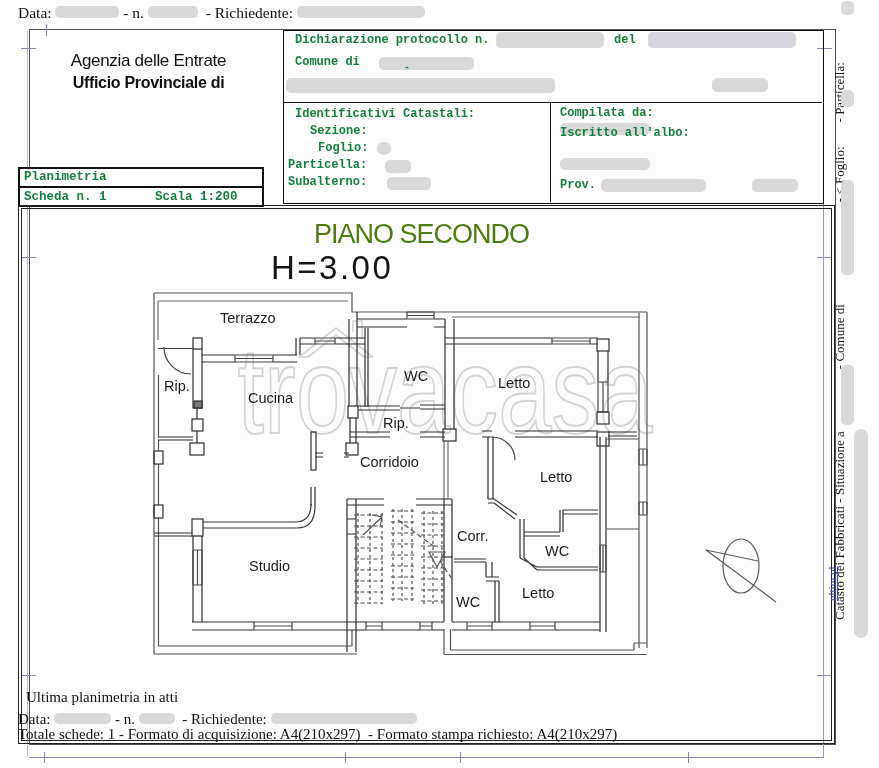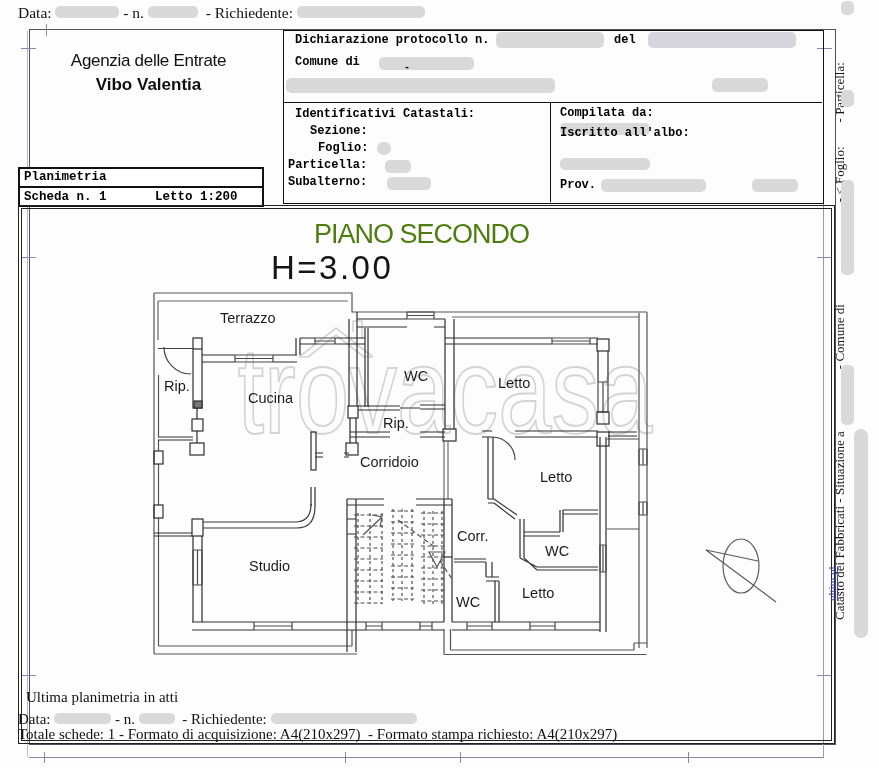--- a/index.html
+++ b/index.html
@@ -1,20 +1,20 @@
 <!DOCTYPE html>
 <html><head>
 <meta charset="utf-8">
 <style>
   html,body{margin:0;padding:0;}
   body{width:879px;height:768px;position:relative;background:#fdfdfd;overflow:hidden;
        font-family:"Liberation Sans", sans-serif;}
   .abs{position:absolute;}
   .ser{font-family:"Liberation Serif", serif;}
-  .mono{font-family:"Liberation Mono", monospace;font-weight:bold;color:#000000;font-size:12px;white-space:pre;}
+  .mono{font-family:"Liberation Mono", monospace;font-weight:bold;color:#15803d;font-size:12px;white-space:pre;}
   .red{background:#d9d9d9;border-radius:5px;display:inline-block;height:12px;}
   .redb{position:absolute;background:#d9d9d9;border-radius:5px;}
 </style>
 </head>
 <body>
 
 <div class="abs ser" style="left:18px;top:4px;font-size:15.5px;color:#111;">Data:&nbsp;<span class="red" style="width:64px;"></span>&nbsp;- n.&nbsp;<span class="red" style="width:50px;"></span>&nbsp;&nbsp;- Richiedente:&nbsp;<span class="red" style="width:128px;"></span></div>
 
 <div class="abs" style="left:29px;top:29px;width:805px;height:714px;border:1px solid #50505a;"></div>
 
@@ -29,21 +29,21 @@
 <div class="abs" style="left:21px;top:257px;width:15px;height:1px;background:#8888aa;"></div>
 <div class="abs" style="left:817px;top:257px;width:15px;height:1px;background:#8888aa;"></div>
 <div class="abs" style="left:817px;top:675px;width:15px;height:1px;background:#8888aa;"></div>
 <div class="abs" style="left:44px;top:752px;width:1px;height:11px;background:#8888aa;"></div>
 <div class="abs" style="left:345px;top:752px;width:1px;height:11px;background:#8888aa;"></div>
 <div class="abs" style="left:460px;top:752px;width:1px;height:11px;background:#8888aa;"></div>
 <div class="abs" style="left:688px;top:752px;width:1px;height:11px;background:#8888aa;"></div>
 
 <div class="abs" style="left:26px;top:51px;width:245px;text-align:center;color:#101010;">
   <div style="font-size:17px;font-weight:normal;letter-spacing:-0.3px;">Agenzia delle Entrate</div>
-  <div style="font-size:17px;font-weight:bold;margin-top:4px;">Vibo Valentia</div>
+  <div style="font-size:16px;font-weight:bold;letter-spacing:-0.3px;margin-top:3px;">Ufficio Provinciale di</div>
 </div>
 
 <div class="abs" style="left:283px;top:30px;width:539px;height:172px;border:1px solid #111;"></div>
 <div class="abs" style="left:283px;top:102px;width:539px;height:1px;background:#111;"></div>
 <div class="abs" style="left:550px;top:102px;width:1px;height:100px;background:#111;"></div>
 
 <div class="abs mono" style="left:295px;top:33px;">Dichiarazione protocollo n.</div>
 <div class="redb" style="left:496px;top:32px;width:108px;height:16px;"></div>
 <div class="abs mono" style="left:614px;top:33px;">del</div>
 <div class="redb" style="left:648px;top:32px;width:148px;height:16px;background:#d6d6dc;"></div>
@@ -67,21 +67,21 @@
 <div class="abs mono" style="left:560px;top:126px;text-align:right;">Iscritto all'albo:</div>
 <div class="redb" style="left:560px;top:158px;width:90px;height:12px;"></div>
 <div class="abs mono" style="left:560px;top:178px;">Prov.</div>
 <div class="redb" style="left:601px;top:179px;width:105px;height:13px;"></div>
 <div class="redb" style="left:752px;top:179px;width:46px;height:13px;"></div>
 
 <div class="abs" style="left:18px;top:167px;width:242px;height:36px;border:2px solid #111;background:#fff;"></div>
 <div class="abs" style="left:20px;top:186px;width:242px;height:2px;background:#111;"></div>
 <div class="abs mono" style="left:24px;top:170px;font-size:12.5px;">Planimetria</div>
 <div class="abs mono" style="left:24px;top:190px;font-size:12.5px;">Scheda n. 1</div>
-<div class="abs mono" style="left:155px;top:190px;font-size:12.5px;">Letto 1:200</div>
+<div class="abs mono" style="left:155px;top:190px;font-size:12.5px;">Scala 1:200</div>
 
 <div class="abs" style="left:18px;top:205px;width:815px;height:537px;border:1px solid #222;"></div>
 <div class="abs" style="left:21px;top:208px;width:809px;height:531px;border:1px solid #222;"></div>
 
 <div class="abs" style="left:314px;top:219px;font-size:27px;letter-spacing:-1px;color:#4d7c0f;">PIANO SECONDO</div>
 <div class="abs" style="left:271px;top:249px;font-size:33px;letter-spacing:2.5px;color:#151515;">H=3.00</div>
 
 <svg class="abs" style="left:0px;top:0px;" width="879" height="768" viewBox="0 0 879 768">
   <g fill="none" stroke="#d4d4d4" stroke-width="2">
     <text x="445" y="433" font-family="Liberation Sans, sans-serif" font-size="122" fill="none" text-anchor="middle" textLength="415" lengthAdjust="spacingAndGlyphs">trovacasa</text>

